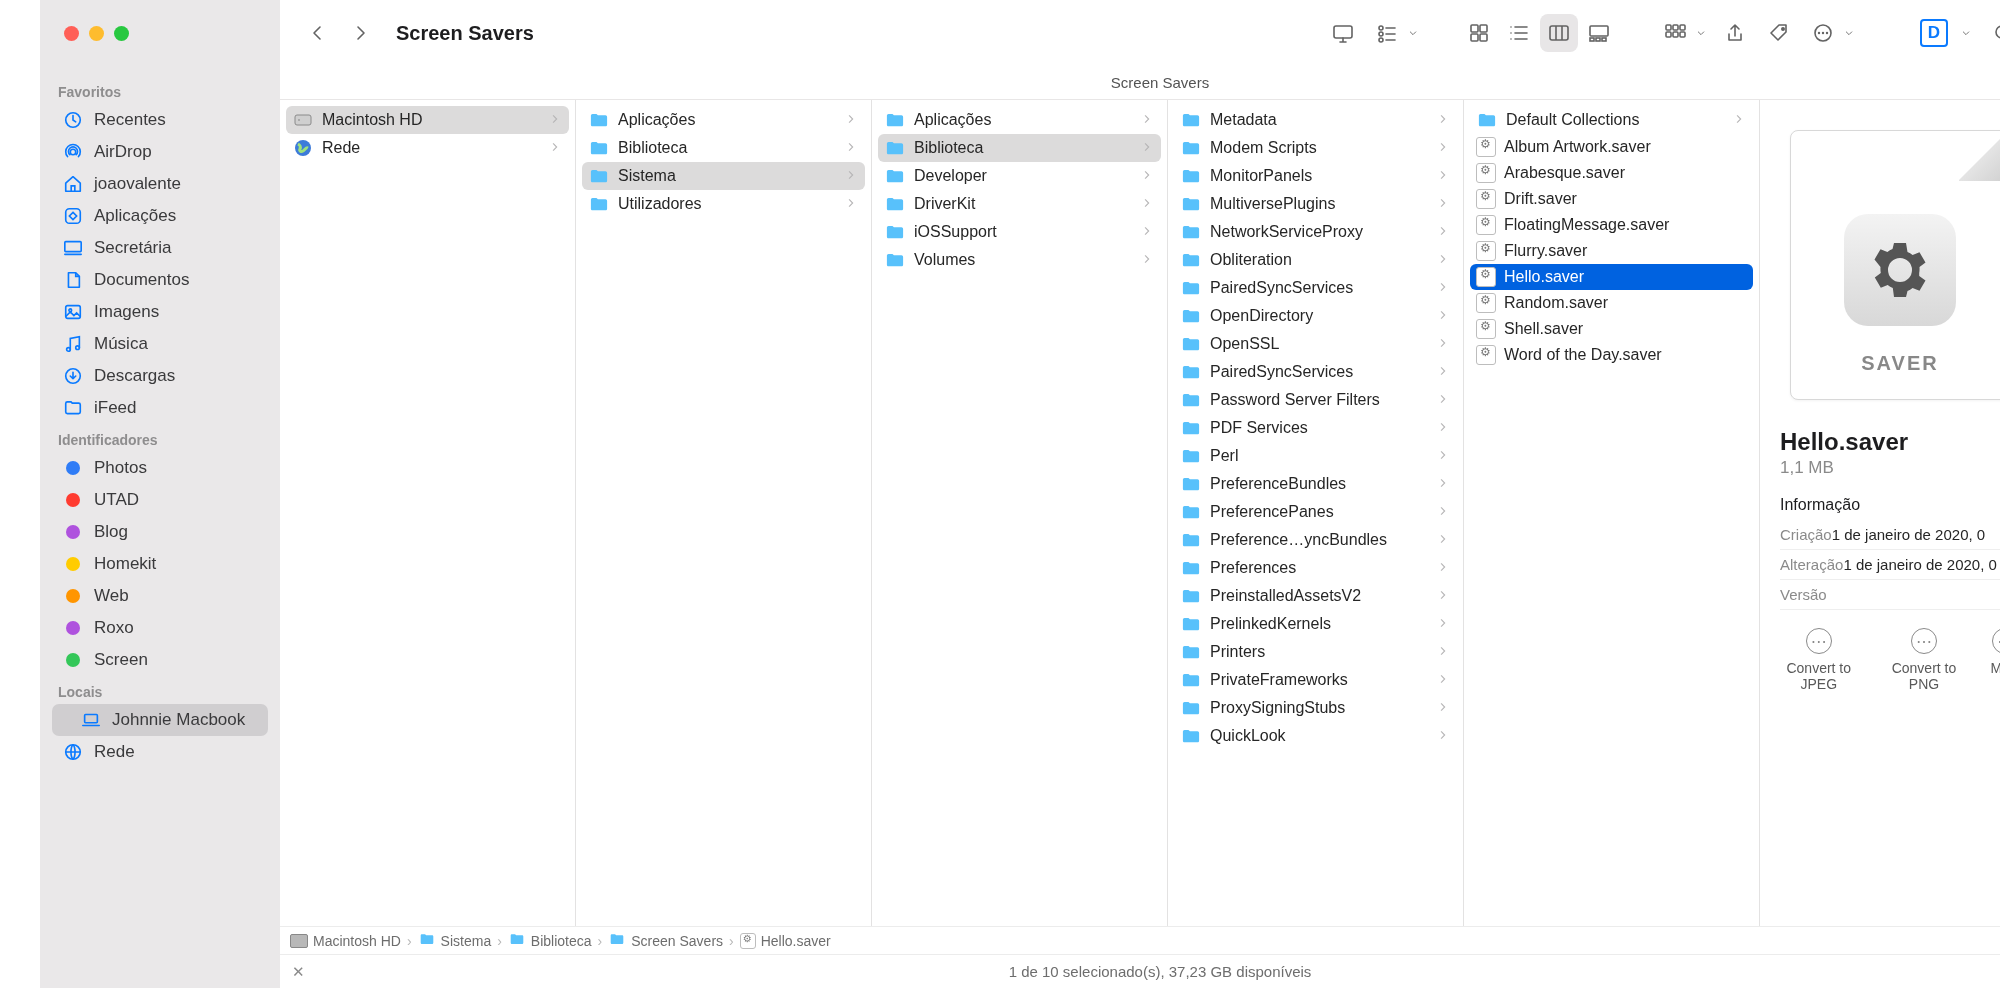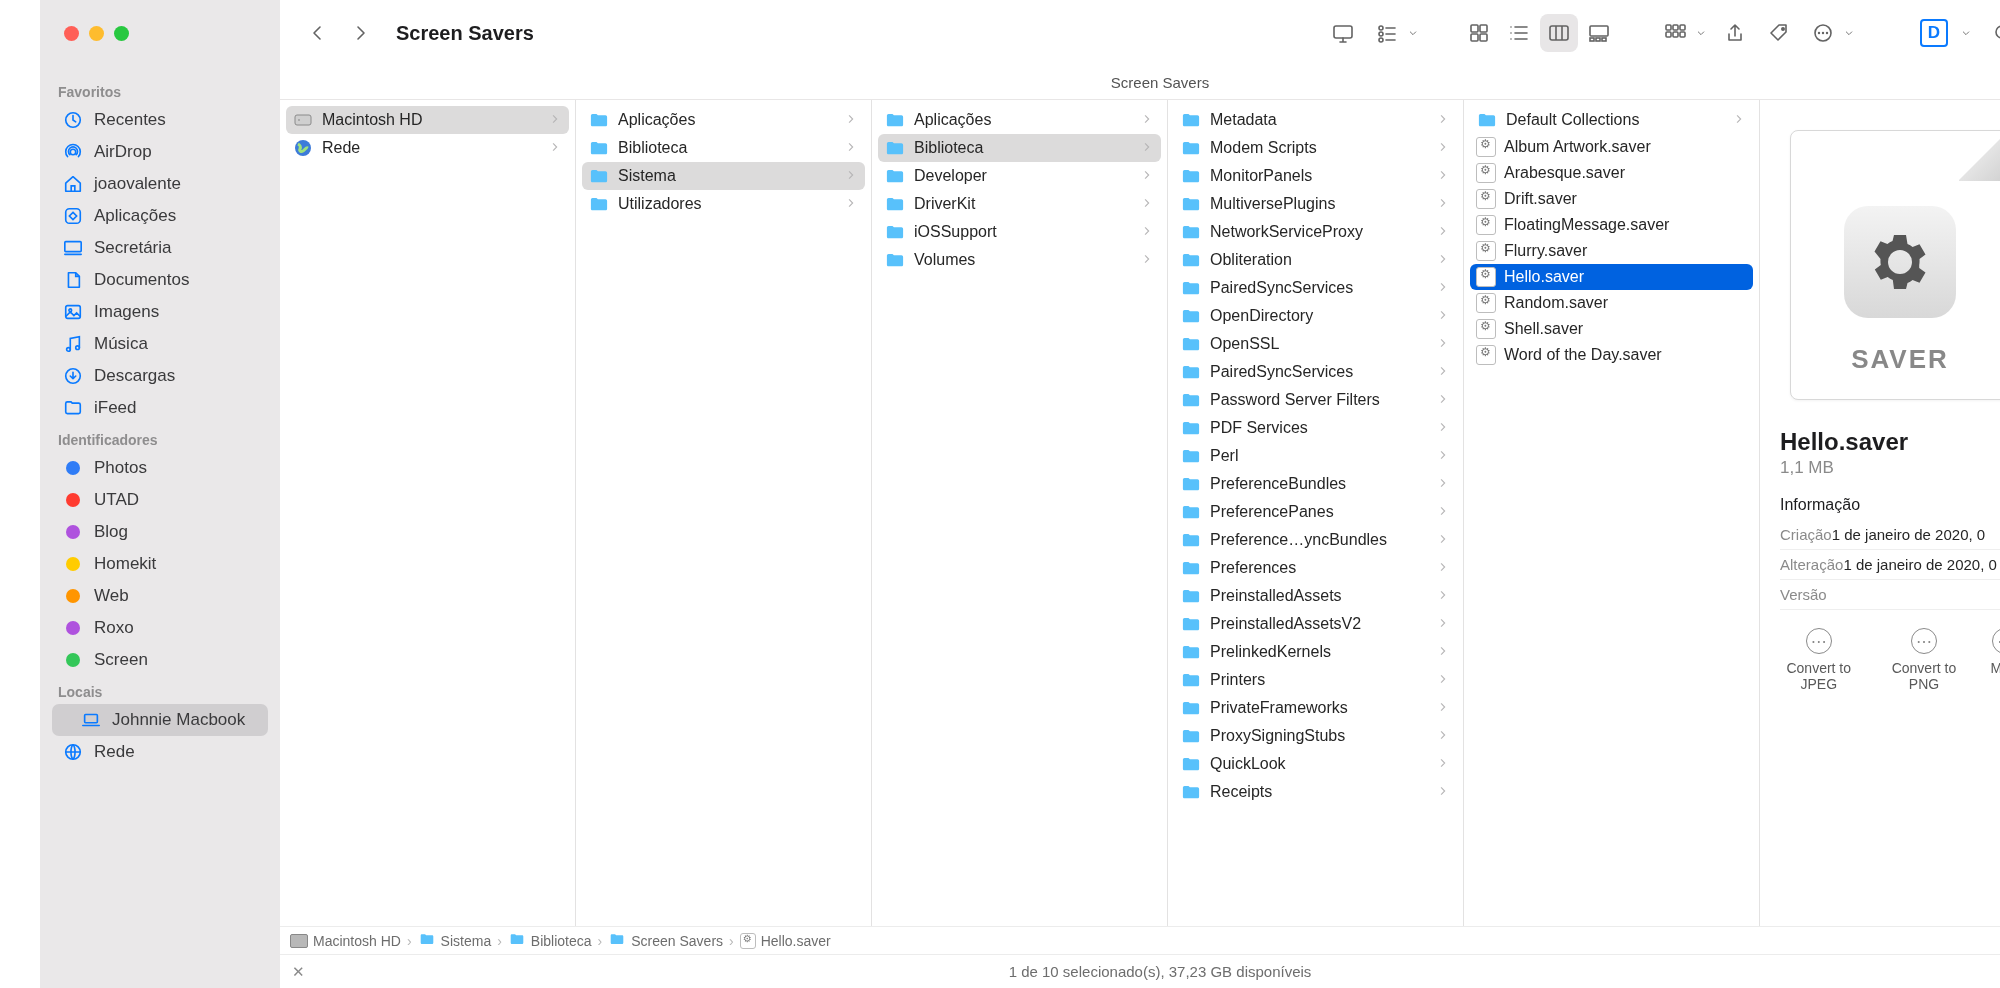--- a/index.html
+++ b/index.html
@@ -62,21 +62,21 @@
 
 .status { height:34px; border-top:1px solid #ececec; display:flex; align-items:center; position:relative; font-size:15px; color:#6d6d6d;}
 .status-x{position:absolute;left:12px;color:#8a8a8a;cursor:pointer;}
 .status-text{position:absolute;left:50%;transform:translateX(-50%);}
 
 
 .pv-thumb { width:220px; height:270px; margin:10px auto 28px; background:#fff; border:1px solid #d8d8d8; border-radius:8px; box-shadow:0 1px 3px rgba(0,0,0,.05); display:flex; flex-direction:column; align-items:center; justify-content:flex-end; padding-bottom:24px; position:relative;}
 .pv-thumb::before{content:"";position:absolute;top:0;right:0;width:50px;height:50px;background:linear-gradient(135deg,transparent 48%,#e4e4e4 50%,#cfcfcf 100%);border-top-right-radius:8px;}
 .pv-gear{width:112px;height:112px;border-radius:24px;background:linear-gradient(#f3f3f3,#d8d8d8);display:flex;align-items:center;justify-content:center;margin-bottom:26px;}
 .pv-gear svg{width:78px;height:78px;fill:#555;}
-.pv-ext{font-size:26px;font-weight:600;color:#888;letter-spacing:2px;}
+.pv-ext{font-size:20px;font-weight:600;color:#888;letter-spacing:2px;}
 .pv-name{font-size:24px;font-weight:700;margin-bottom:2px;}
 .pv-size{font-size:17px;color:#8a8a8a;margin-bottom:18px;}
 .pv-h{font-size:16px;font-weight:400;margin-bottom:6px;}
 .pv-row{display:flex;border-bottom:1px solid #eee;padding:6px 0;font-size:15px;}
 .pv-row .k{color:#8a8a8a;}
 .pv-row .v{color:#262626;text-align:right;white-space:nowrap;overflow:hidden;text-overflow:ellipsis;max-width:200px;}
 .pv-actions{display:flex;gap:30px;margin-top:18px;justify-content:space-around;}
 .pv-act{display:flex;flex-direction:column;align-items:center;gap:6px;font-size:14px;color:#595959;cursor:pointer;text-align:center;}
 .pv-act .circ{width:26px;height:26px;border:1.5px solid #8a8a8a;border-radius:50%;display:flex;align-items:center;justify-content:center;font-size:16px;color:#8a8a8a;}
 
@@ -820,31 +820,20 @@
               <span class="chev"><svg viewBox="0 0 22 22" width="12" height="12">
                   <path d="M8 5l6 6-6 6" stroke="currentColor" stroke-width="2" fill="none" stroke-linecap="round"></path>
                 </svg></span>
             </div>
             <div class="row">
               <span class="icn folder">
                 <svg viewBox="0 0 22 20">
                   <use href="#i-folder"></use>
                 </svg>
               </span>
-              <span>PreinstalledAssets</span>
-              <span class="chev"><svg viewBox="0 0 22 22" width="12" height="12">
-                  <path d="M8 5l6 6-6 6" stroke="currentColor" stroke-width="2" fill="none" stroke-linecap="round"></path>
-                </svg></span>
-            </div>
-            <div class="row">
-              <span class="icn folder">
-                <svg viewBox="0 0 22 20">
-                  <use href="#i-folder"></use>
-                </svg>
-              </span>
               <span>PreinstalledAssetsV2</span>
               <span class="chev"><svg viewBox="0 0 22 22" width="12" height="12">
                   <path d="M8 5l6 6-6 6" stroke="currentColor" stroke-width="2" fill="none" stroke-linecap="round"></path>
                 </svg></span>
             </div>
             <div class="row">
               <span class="icn folder">
                 <svg viewBox="0 0 22 20">
                   <use href="#i-folder"></use>
                 </svg>
@@ -887,31 +876,20 @@
                   <path d="M8 5l6 6-6 6" stroke="currentColor" stroke-width="2" fill="none" stroke-linecap="round"></path>
                 </svg></span>
             </div>
             <div class="row">
               <span class="icn folder">
                 <svg viewBox="0 0 22 20">
                   <use href="#i-folder"></use>
                 </svg>
               </span>
               <span>QuickLook</span>
-              <span class="chev"><svg viewBox="0 0 22 22" width="12" height="12">
-                  <path d="M8 5l6 6-6 6" stroke="currentColor" stroke-width="2" fill="none" stroke-linecap="round"></path>
-                </svg></span>
-            </div>
-            <div class="row">
-              <span class="icn folder">
-                <svg viewBox="0 0 22 20">
-                  <use href="#i-folder"></use>
-                </svg>
-              </span>
-              <span>Receipts</span>
               <span class="chev"><svg viewBox="0 0 22 22" width="12" height="12">
                   <path d="M8 5l6 6-6 6" stroke="currentColor" stroke-width="2" fill="none" stroke-linecap="round"></path>
                 </svg></span>
             </div>
           </div>
         <div class="col col5" id="col4">
             <div class="row">
               <span class="icn folder">
                 <svg viewBox="0 0 22 20">
                   <use href="#i-folder"></use>

